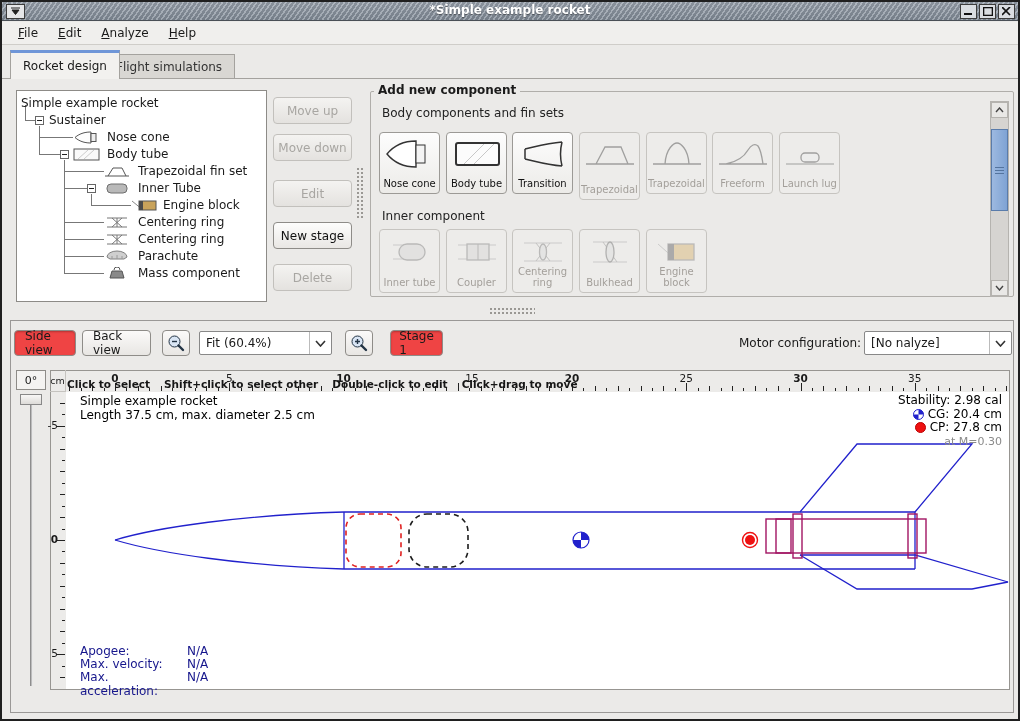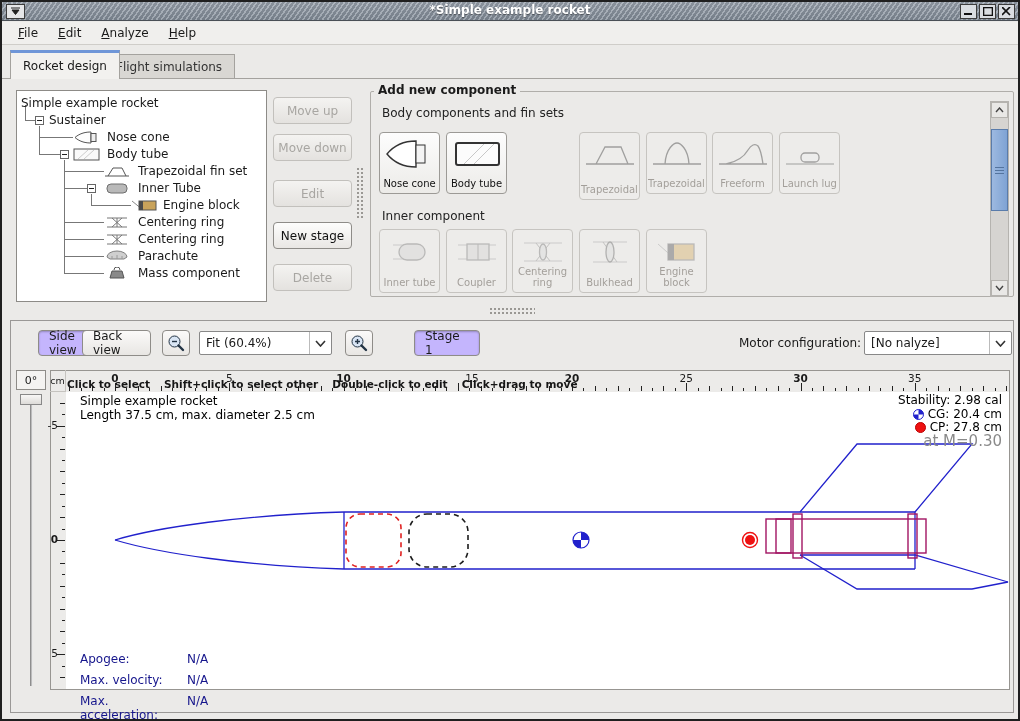--- a/index.html
+++ b/index.html
@@ -56,43 +56,43 @@
   
   #vscroll{left:988px;top:99px;width:19px;height:196px;background:#d6d4d1;border:1px solid #b5b3af;}
   .sbtn{left:0;width:17px;height:16px;background:#e9e8e6;border:1px solid #b5b3af;display:flex;align-items:center;justify-content:center;}
   #sthumb{left:0px;top:27px;width:17px;height:82px;background:linear-gradient(90deg,#9db9e0,#7fa3d4);
      border:1px solid #5a7cab;display:flex;align-items:center;justify-content:center;flex-direction:column;gap:2px;}
   #sthumb i{width:9px;height:1px;background:#54749e;}
   
   #lowerpane{left:8px;top:318px;width:1004px;height:393px;border:1px solid #9a9896;background:#ebeae8;}
   .tbtn{height:26px;display:flex;align-items:center;justify-content:center;background:linear-gradient(#fbfaf9,#e8e6e3);
      border:1px solid #8e8c88;border-radius:4px;padding:0 10px;}
-  .tbtn.pressed{background:#c4b5fd;box-shadow:inset 0 1px 2px rgba(0,0,0,.25);margin-left:24px;}
+  .tbtn.pressed{background:#ef4444;box-shadow:inset 0 1px 2px rgba(0,0,0,.25);}
   .combo{height:24px;background:#fff;border:1px solid #888;border-radius:2px;display:flex;align-items:center;}
   .combo .cval{flex:1;padding:0 6px;white-space:nowrap;overflow:hidden;}
   .combo .carrow{width:22px;height:100%;border-left:1px solid #bbb;display:flex;align-items:center;justify-content:center;}
   
   #canvas-frame{left:48px;top:368px;width:960px;height:320px;border:1px solid #979591;background:#ecebe9;}
   #hruler{left:64px;top:368px;width:943px;height:22px;}
   .htick{position:absolute;bottom:1px;width:1px;background:#222;}
   .hlab{position:absolute;top:2px;transform:translateX(-50%);font-weight:normal;font-size:10.5px;}
   .hlab.bold{font-weight:bold;}
   #vruler{left:48px;top:390px;width:16px;height:297px;}
   .vtick{position:absolute;right:1px;height:1px;background:#222;}
   .vlab{position:absolute;right:8px;transform:translateY(-55%);font-weight:normal;font-size:10.5px;}
   .vlab.bold{font-weight:bold;}
   #cmcell{left:48px;top:368px;width:16px;height:22px;display:flex;align-items:center;justify-content:center;
       font-size:9.5px;color:#222;border-right:1px solid #c5c3bf;border-bottom:1px solid #c5c3bf;}
   #canvas{left:64px;top:390px;width:943px;height:297px;background:#fff;}
   #infoblock{left:14px;top:3px;line-height:13.5px;color:#000;}
   #stabblock{right:7px;top:2px;text-align:right;line-height:13.5px;color:#000;}
   #stabblock .mrow{display:flex;align-items:center;justify-content:flex-end;gap:4px;}
-  #machnote{color:#8a8a8a;font-size:15px;}
+  #machnote{color:#8a8a8a;font-size:11px;}
   #flightstats{left:14px;top:253px;color:#16168c;line-height:13.2px;}
-  #flightstats .frow{display:flex;margin-top:8px;}
+  #flightstats .frow{display:flex;}
   #flightstats .flab{width:107px;}
   #hintbar{left:65px;top:376px;display:flex;gap:14px;font-size:10.5px;font-weight:bold;color:#161616;}
   
   #rotbox{left:14px;top:368px;width:30px;height:20px;border:1px solid #8e8c88;background:#f4f3f1;
       display:flex;align-items:center;justify-content:center;font-size:11px;}
   #sl-track{left:28px;top:394px;width:3px;height:290px;background:linear-gradient(90deg,#777,#fff);}
   #sl-thumb{left:18px;top:392px;width:22px;height:11px;background:linear-gradient(#f8f7f6,#dddbd8);border:1px solid #888;}
 </style>
 </head>
 <body>
@@ -266,20 +266,26 @@
       </svg>
     <span class="clabel">Nose cone</span>
   </div>
   <div class="abs compbtn" style="left:444px;top:130px;height:62px">
     <svg width="54" height="32">
         <rect x="6" y="5" width="43" height="22" rx="2" fill="#fcfcfc" stroke="#333" stroke-width="2"></rect>
         <path d="M14,26 L34,6 M24,26 L44,6" stroke="#c8c8c8"></path>
       </svg>
     <span class="clabel">Body tube</span>
   </div>
+  <div class="abs compbtn" style="left:510px;top:130px;height:62px">
+    <svg width="54" height="32">
+        <path d="M9,11 L9,21 M9,11 C22,8 32,5 46,4 M9,21 C22,24 32,27 46,28 M46,4 C44,12 44,20 46,28" fill="none" stroke="#333" stroke-width="1.5"></path>
+      </svg>
+    <span class="clabel">Transition</span>
+  </div>
   <div class="abs compbtn disabled" style="left:577px;top:130px;height:68px">
     <svg width="54" height="32">
         <path d="M3,26 H51 M13,26 L22,9 L38,9 L45,26" fill="none" stroke="#555" stroke-width="1.3"></path>
       </svg>
     <span class="clabel">Trapezoidal</span>
   </div>
   <div class="abs compbtn disabled" style="left:644px;top:130px;height:62px">
     <svg width="54" height="32">
         <path d="M3,26 H51 M15,26 C16,10 24,5 27,5 C30,5 38,10 39,26" fill="none" stroke="#555" stroke-width="1.3"></path>
       </svg>
@@ -378,21 +384,21 @@
         </svg>
     </span>
   </div>
   <div class="abs tbtn" style="left:343px;top:328px;width:28px;padding:0">
     <svg width="18" height="18">
         <circle cx="7.5" cy="7.5" r="5.5" fill="#d9e5f4" stroke="#234"></circle>
         <path d="M5,7.5 H10 M7.5,5 V10" stroke="#234" stroke-width="1.4"></path>
         <path d="M11.5,11.5 L16,16" stroke="#234" stroke-width="2.4" stroke-linecap="round"></path>
       </svg>
   </div>
-  <div class="abs tbtn pressed" style="left:388px;top:328px;width:66px">Stage 1</div>
+  <div class="abs tbtn pressed" style="left:388px;top:328px;width:53px">Stage 1</div>
 
   <div class="abs" style="left:737px;top:334px">Motor configuration:</div>
   <div class="abs combo" style="left:862px;top:329px;width:148px">
     <span class="cval">[No nalyze]</span>
     <span class="carrow">
       <svg width="11" height="7">
           <path d="M1,1 L5.5,6 L10,1" fill="none" stroke="#333" stroke-width="1.6"></path>
         </svg>
     </span>
   </div>

